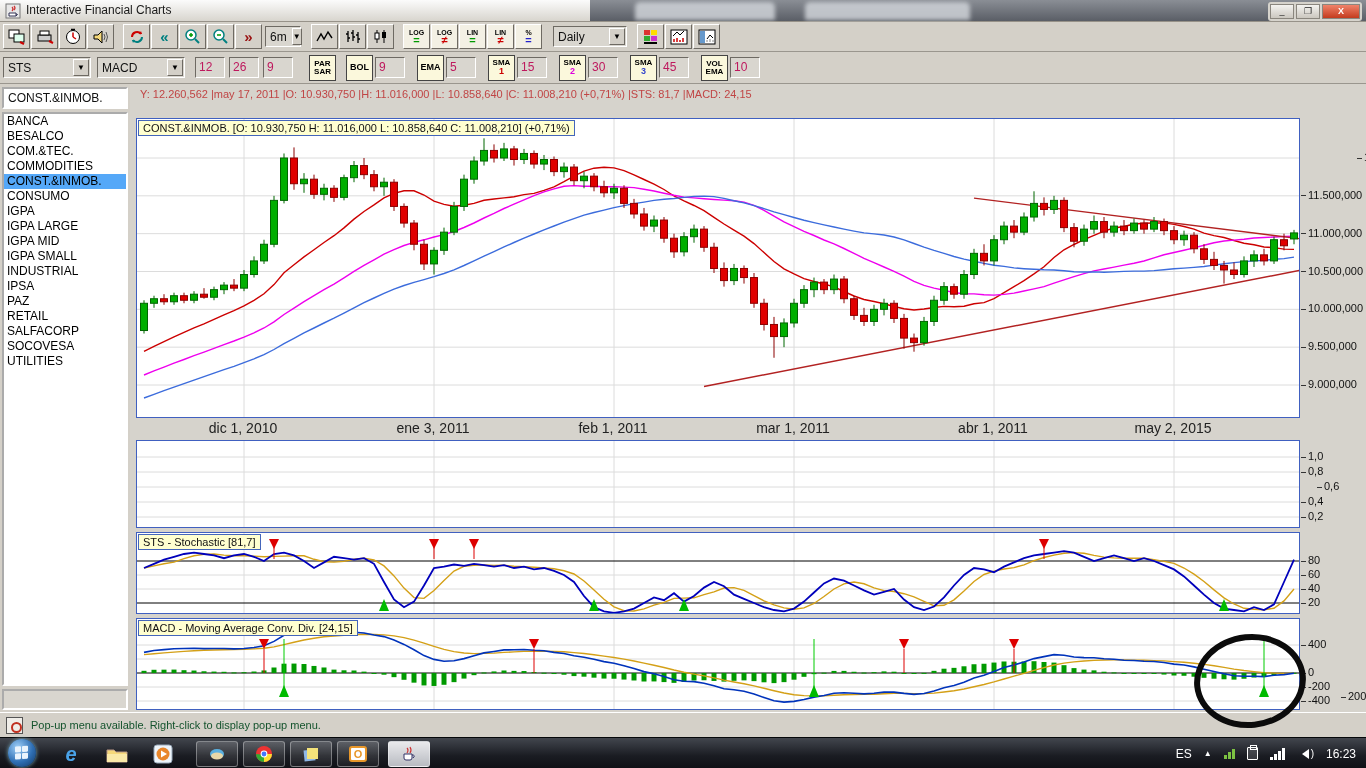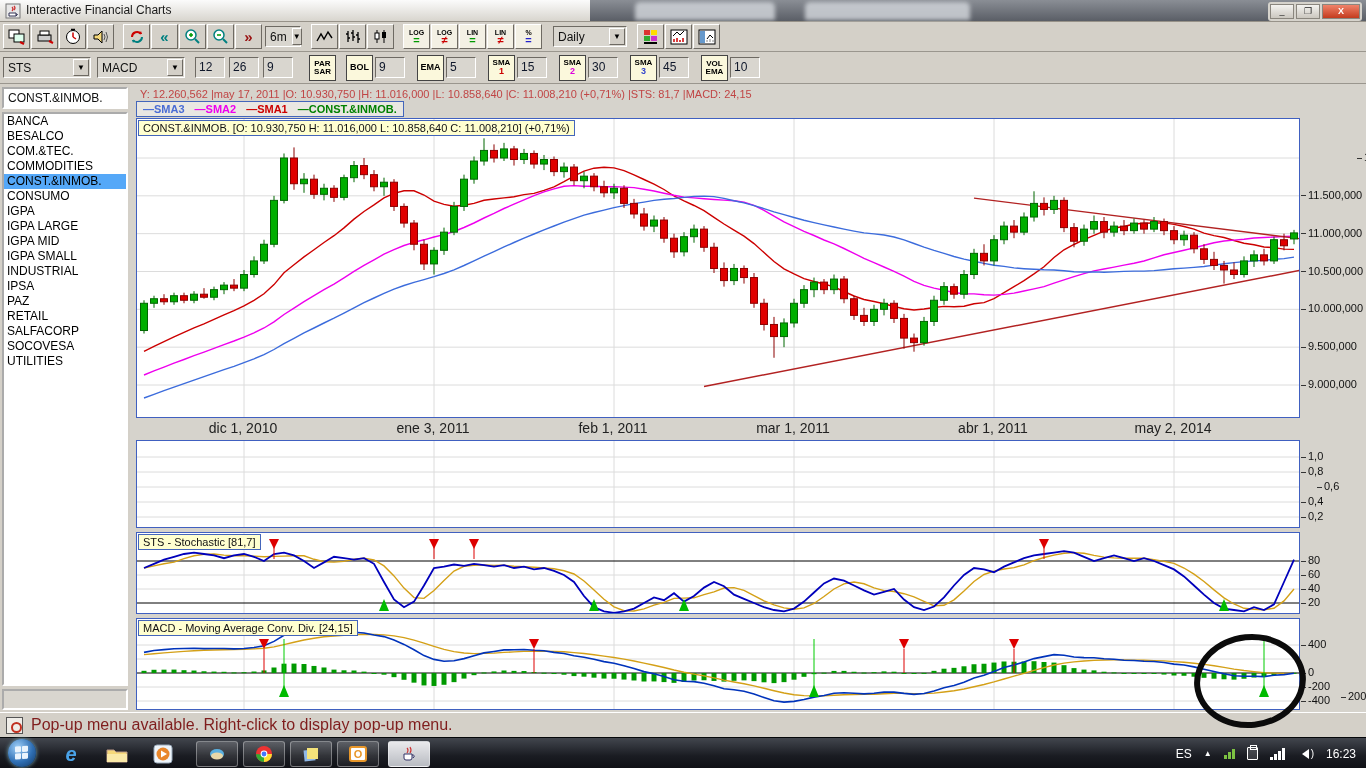--- a/index.html
+++ b/index.html
@@ -34,21 +34,21 @@
   .tb-gap { width:8px; }
   .glyph { font-weight:bold; font-size:13px; }
   .two-line { font-size:7px; font-weight:bold; line-height:7px; text-align:center; }
   .op { font-size:11px; font-weight:bold; line-height:9px; }
   .combo { height:21px; background:#d9d6cf; border:1px solid; border-color:#6e6a63 #fff #fff #6e6a63;
     display:flex; align-items:center; }
   .combo .val { padding:0 4px; font-size:12px; color:#111; flex:1; }
   .combo .arrow { width:16px; height:17px; margin:1px; background:#d4d0c8;
     border:1px solid; border-color:#fff #6e6a63 #6e6a63 #fff; font-size:8px; text-align:center; line-height:15px; }
   .numfield { width:30px; height:21px; margin-right:4px; background:#d9d6cf;
-    border:1px solid; border-color:#6e6a63 #fff #fff #6e6a63; font-size:12px; padding:2px 3px; color:#0f172a; }
+    border:1px solid; border-color:#6e6a63 #fff #fff #6e6a63; font-size:12px; padding:2px 3px; color:#be185d; }
   .toolbtn { min-width:27px; height:26px; margin-right:2px; background:#fbf8dc;
     border:1px solid #444; display:flex; flex-direction:column; align-items:center; justify-content:center; }
   .toolbtn .l1 { font-size:8px; font-weight:bold; line-height:8px; }
   .toolbtn .l2 { font-size:9px; font-weight:bold; line-height:9px; }
 
   
   #sidebar-header { position:absolute; left:2px; top:87px; width:126px; height:22px;
     background:#fff; border:2px inset #fff; font-size:12px; padding:2px 4px; color:#111; }
   #sidebar-list { position:absolute; left:2px; top:112px; width:126px; height:574px;
     background:#fff; border:2px inset #fff; overflow:hidden; }
@@ -81,21 +81,21 @@
   #annotation-ellipse { position:absolute; left:1194px; top:634px; width:112px; height:94px;
     border:6px solid #0b0b0b; border-radius:50%; transform:rotate(-6deg); z-index:40; }
 
   
   #statusbar { position:absolute; left:0; top:712px; width:1366px; height:25px;
     background:#d4d0c8; border-top:1px solid #fff; display:flex; align-items:center; }
   #status-icon { width:17px; height:17px; margin:0 8px 0 6px; border:1px solid #555;
     background:#efede8; position:relative; }
   #status-icon::after { content:""; position:absolute; left:4px; top:4px; width:7px; height:7px;
     border:2px solid #c03020; border-radius:50%; }
-  #status-text { font-size:16px; color:#7f1d1d; }
+  #status-text { font-size:11px; color:#14532d; }
 
   
   #taskbar { position:absolute; left:0; top:737px; width:1366px; height:31px;
     background:linear-gradient(#42464e,#1a1c22 60%,#101116); border-top:1px solid #05070a; }
   #start-orb { position:absolute; left:8px; top:1px; width:28px; height:28px; border-radius:50%;
     background:radial-gradient(circle at 35% 30%, #9fd0f8, #2f6fb4 55%, #12355e); box-shadow:0 0 4px #7ab; }
   #start-flag { position:absolute; left:7px; top:7px; width:14px; height:14px;
     display:grid; grid-template-columns:6px 6px; grid-template-rows:6px 6px; gap:1px; transform:skewY(-4deg); }
   #start-flag span { background:#eaf4fd; border-radius:1px; }
   .tb-ico { position:absolute; top:4px; width:30px; height:24px; display:flex;
@@ -347,26 +347,20 @@
       <div class="side-item">PAZ</div>
       <div class="side-item">RETAIL</div>
       <div class="side-item">SALFACORP</div>
       <div class="side-item">SOCOVESA</div>
       <div class="side-item">UTILITIES</div>
     </div>
   <div id="sidebar-bottom-box"></div>
 
   <div id="content-bg"></div>
   <div id="info-line">Y: 12.260,562 |may 17, 2011 |O: 10.930,750 |H: 11.016,000 |L: 10.858,640 |C: 11.008,210 (+0,71%) |STS: 81,7 |MACD: 24,15</div>
-  <div id="legend-box">
-      <span class="leg-item"><span style="color:#4a6cd4">—</span><span style="color:#4a6cd4">SMA3</span></span>
-      <span class="leg-item"><span style="color:#ee00ee">—</span><span style="color:#ee00ee">SMA2</span></span>
-      <span class="leg-item"><span style="color:#cc0000">—</span><span style="color:#cc0000">SMA1</span></span>
-      <span class="leg-item"><span style="color:#008000">—</span><span style="color:#008000">CONST.&amp;INMOB.</span></span>
-    </div>
 
   <div class="panel" id="main-panel"><svg width="1162" height="298">
         <g>
           <line x1="0" y1="39" x2="1162" y2="39" stroke="#dcdcdc"></line>
           <line x1="0" y1="76.83335" x2="1162" y2="76.83335" stroke="#dcdcdc"></line>
           <line x1="0" y1="114.6667" x2="1162" y2="114.6667" stroke="#dcdcdc"></line>
           <line x1="0" y1="152.50005000000002" x2="1162" y2="152.50005000000002" stroke="#dcdcdc"></line>
           <line x1="0" y1="190.3334" x2="1162" y2="190.3334" stroke="#dcdcdc"></line>
           <line x1="0" y1="228.16675" x2="1162" y2="228.16675" stroke="#dcdcdc"></line>
           <line x1="0" y1="266.00010000000003" x2="1162" y2="266.00010000000003" stroke="#dcdcdc"></line>
@@ -621,21 +615,21 @@
           <rect x="1153.5" y="113.91003300000003" width="7" height="6.053336000000002" fill="#00ae00" stroke="#006600"></rect>
         </g>
       </svg></div>
   <div class="panel-label" style="left:138px; top:120px;">CONST.&amp;INMOB. [O: 10.930,750  H: 11.016,000  L: 10.858,640  C: 11.008,210] (+0,71%)</div>
   <div id="dates-row">
       <span class="date-lbl" style="left: 107px;">dic 1, 2010</span>
       <span class="date-lbl" style="left: 297px;">ene 3, 2011</span>
       <span class="date-lbl" style="left: 477px; text-align: right;">feb 1, 2011</span>
       <span class="date-lbl" style="left: 657px;">mar 1, 2011</span>
       <span class="date-lbl" style="left: 857px;">abr 1, 2011</span>
-      <span class="date-lbl" style="left: 1037px;">may 2, 2014</span>
+      <span class="date-lbl" style="left: 1037px;">may 2, 2015</span>
     </div>
 
   <div class="panel" id="panel2"><svg width="1162" height="86">
         <line x1="0" y1="16" x2="1162" y2="16" stroke="#dcdcdc"></line>
         <line x1="0" y1="31" x2="1162" y2="31" stroke="#dcdcdc"></line>
         <line x1="0" y1="46" x2="1162" y2="46" stroke="#dcdcdc"></line>
         <line x1="0" y1="61" x2="1162" y2="61" stroke="#dcdcdc"></line>
         <line x1="0" y1="76" x2="1162" y2="76" stroke="#dcdcdc"></line>
         <line x1="107" y1="0" x2="107" y2="86" stroke="#dcdcdc"></line>
         <line x1="297" y1="0" x2="297" y2="86" stroke="#dcdcdc"></line>

